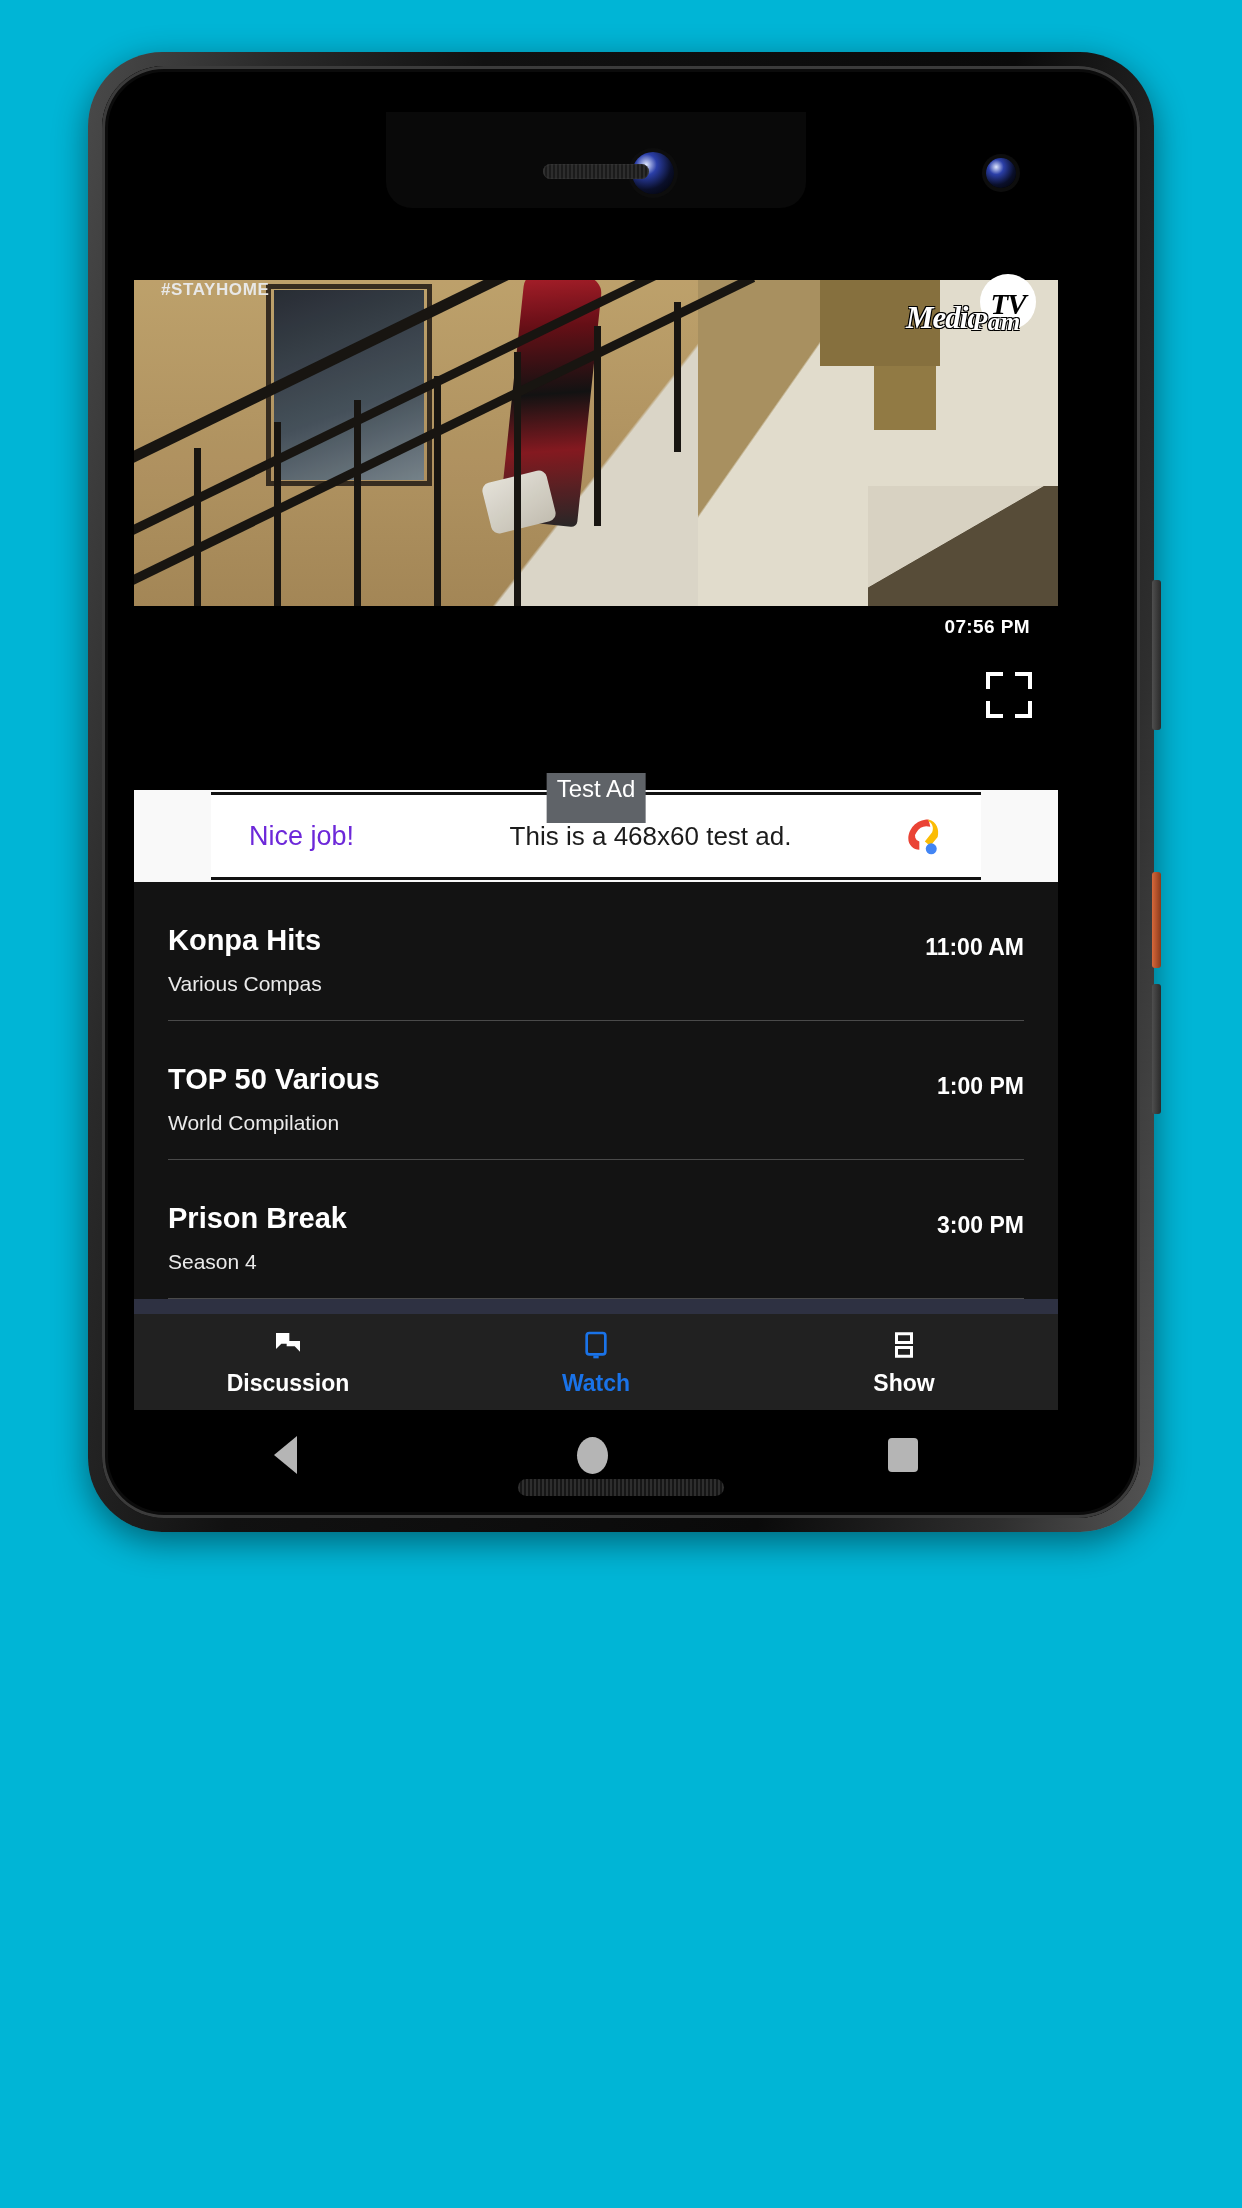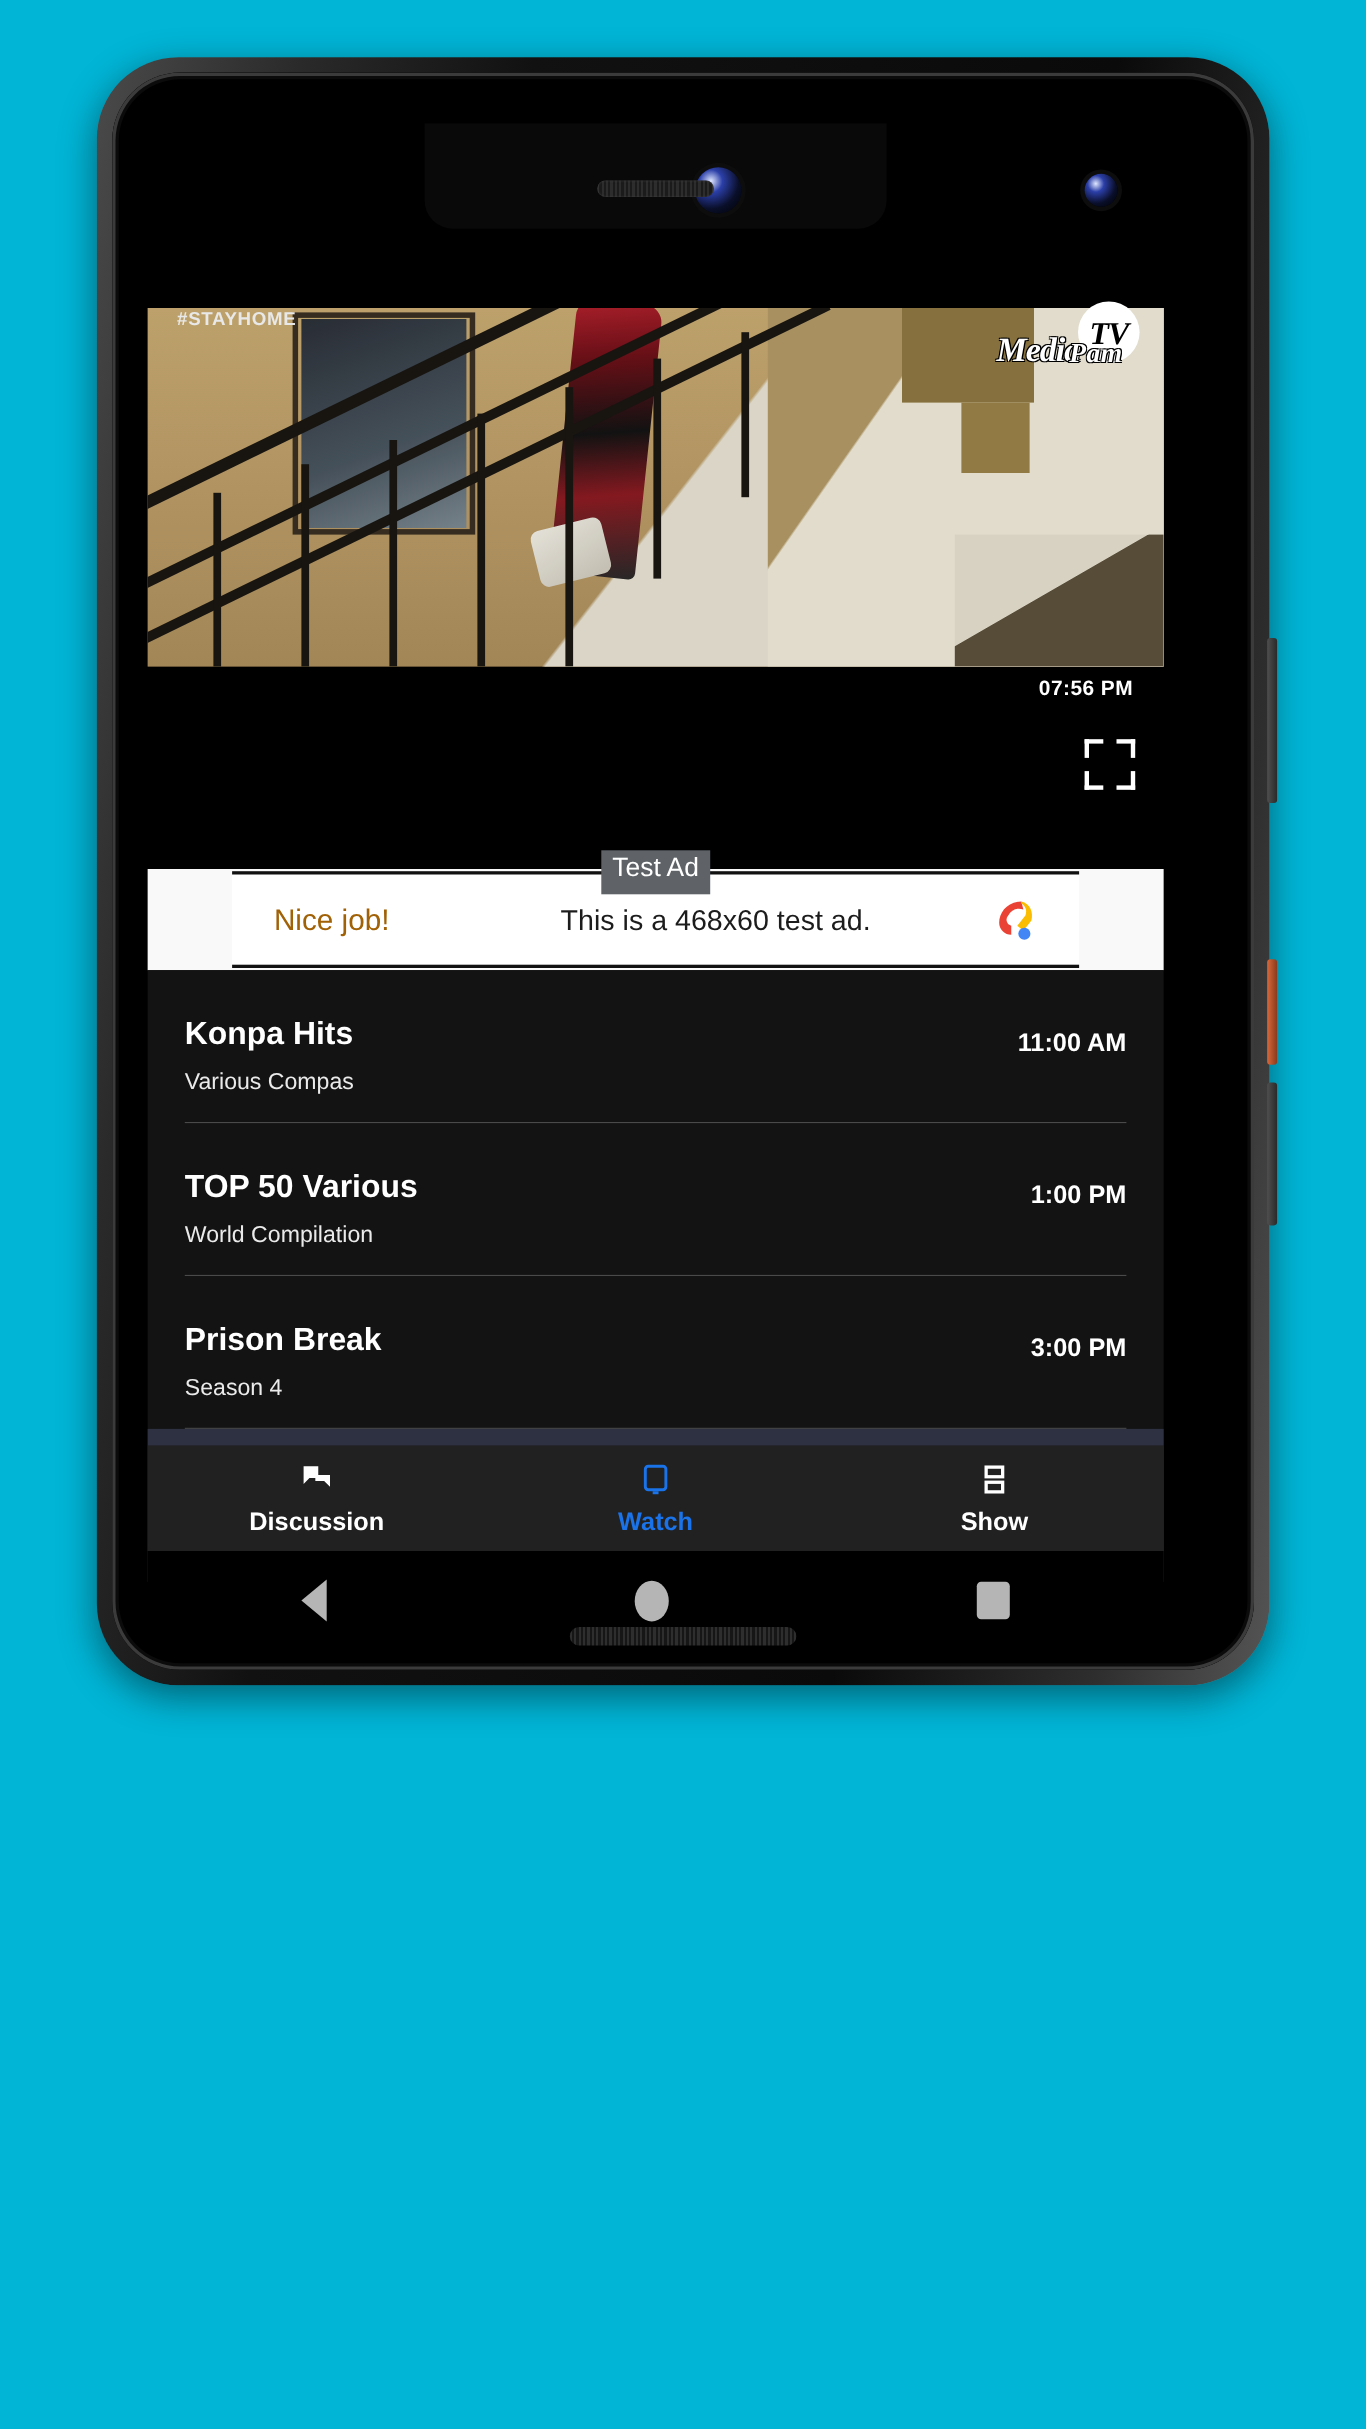--- a/index.html
+++ b/index.html
@@ -139,26 +139,26 @@
   .fs-bl { left:0; bottom:0; border-right:none; border-top:none; }
   .fs-br { right:0; bottom:0; border-left:none; border-top:none; }
 
   
   #ad-zone { position:absolute; left:0; top:678px; width:100%; height:92px; background:#f9f9f9; }
   #ad-inner {
     position:absolute; left:77px; top:2px; width:770px; height:88px;
     background:#fff; border-top:3px solid #111; border-bottom:3px solid #111;
     display:flex; align-items:center;
   }
-  #ad-nice { color:#a16207; font-size:27px; margin-left:38px; white-space:nowrap; }
+  #ad-nice { color:#6d28d9; font-size:27px; margin-left:38px; white-space:nowrap; }
   #ad-text { flex:1; text-align:center; color:#1c1c1c; font-size:26px; white-space:nowrap; padding-right:34px; }
   #ad-logo { position:absolute; right:36px; top:50%; transform:translateY(-50%); width:44px; height:44px; }
   #ad-label {
     position:absolute; left:50%; transform:translateX(-50%); top:-22px;
-    background:#5f6368; color:#fff; font-size:24px; padding:2px 10px 10px; white-space:nowrap;
+    background:#5f6368; color:#fff; font-size:24px; padding:2px 10px 20px; white-space:nowrap;
   }
 
   
   #list { position:absolute; left:0; top:770px; width:100%; bottom:186px; background:#131313; }
   .row { position:relative; height:139px; padding:12px 34px; }
   .row.active { background:#2e3142; }
   .row-title { position:absolute; left:34px; top:42px; color:#fff; font-size:29px; font-weight:bold; }
   .row.active .row-title { top:56px; }
   .row-sub { position:absolute; left:34px; top:90px; color:#eaeaea; font-size:21px; }
   .row.active .row-sub { top:105px; }

